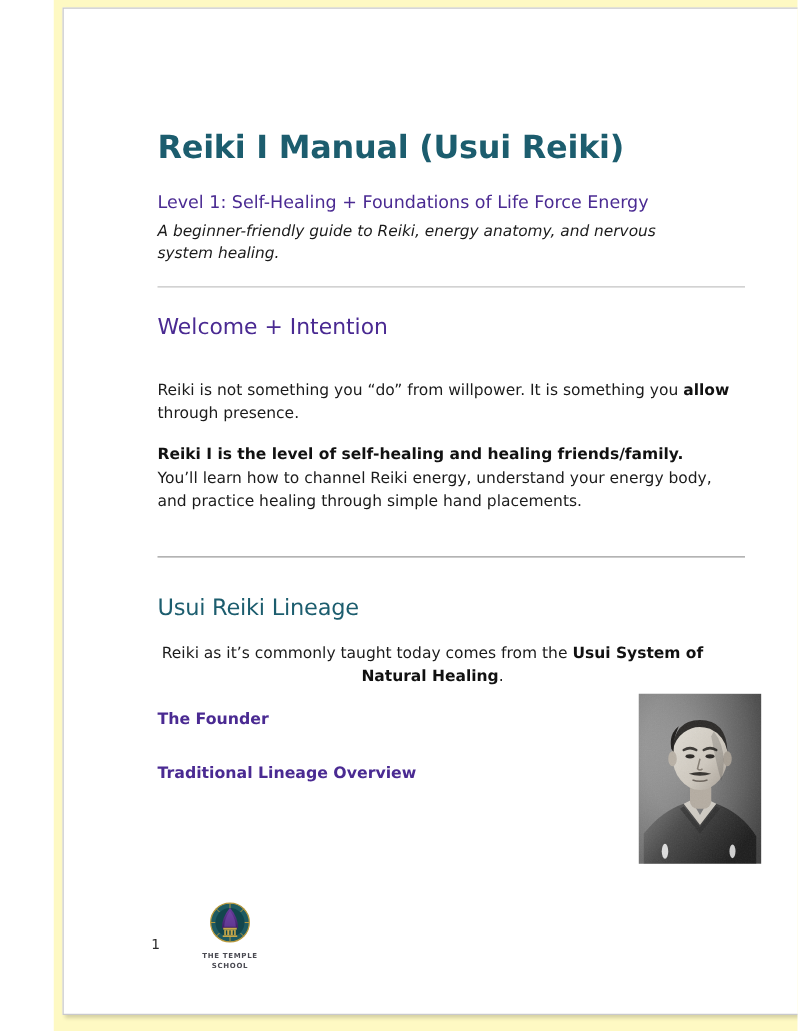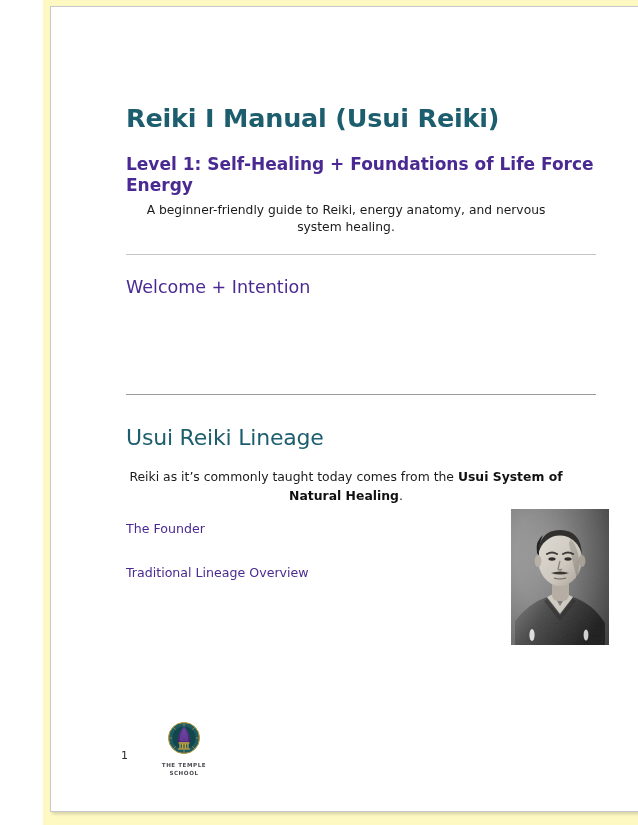--- a/index.html
+++ b/index.html
@@ -48,33 +48,33 @@
     padding-top: 96px;
     font-size: 25.5px;
     font-weight: bold;
     letter-spacing: -0.2px;
     color: #1c5d6e;
     line-height: 1.18;
   }
   .doc-subtitle {
     margin: 0;
     padding-top: 21px;
-    font-size: 17px;
-    font-weight: bold;
+    font-size: 14px;
+    font-weight: normal;
     color: #4a2a92;
     line-height: 1.25;
   }
   .doc-tagline {
     margin: 0;
     padding-top: 5px;
     font-size: 12.3px;
+    font-style: italic;
     color: #1b1b1b;
     line-height: 1.38;
     max-width: 440px;
-    text-align: center;
   }
 
   .rule {
     height: 0;
     border: 0;
     border-top: 1px solid #c4c4c4;
     margin: 0;
     width: 470px;
   }
   .rule-top { margin-top: 18px; }
@@ -82,27 +82,27 @@
 
   h2.section-h {
     margin: 0;
     font-size: 17.5px;
     font-weight: normal;
     color: #4a2a92;
     line-height: 1.2;
   }
   h2.section-h.teal {
     color: #1c5d6e;
-    font-size: 22px;
+    font-size: 18px;
     letter-spacing: -0.2px;
   }
   h3.sub-h {
     margin: 0;
     font-size: 12.6px;
-    font-weight: normal;
+    font-weight: bold;
     color: #4a2a92;
     line-height: 1.2;
   }
 
   p.body {
     margin: 0;
     font-size: 12.4px;
     color: #1b1b1b;
     line-height: 1.52;
   }
@@ -181,25 +181,29 @@
 
       <div class="sp-22"></div>
 
       <h2 class="section-h">Welcome + Intention</h2>
 
       <div class="sp-16"></div>
 
 
       <div class="sp-14"></div>
 
+      <p class="body">
+        <span>Reiki is not something you “do” from willpower. It is something you </span><b>allow</b><span> through presence.</span>
+      </p>
 
       <div class="sp-14"></div>
 
       <p class="body">
-        <br>
+        <b>Reiki I is the level of self-healing and healing friends/family.</b><br>
+        <span>You’ll learn how to channel Reiki energy, understand your energy body, and practice healing through simple hand placements.</span>
       </p>
 
       <hr class="rule rule-mid">
 
       <div class="sp-30"></div>
 
       <h2 class="section-h teal">Usui Reiki Lineage</h2>
 
       <div class="sp-16"></div>
 

